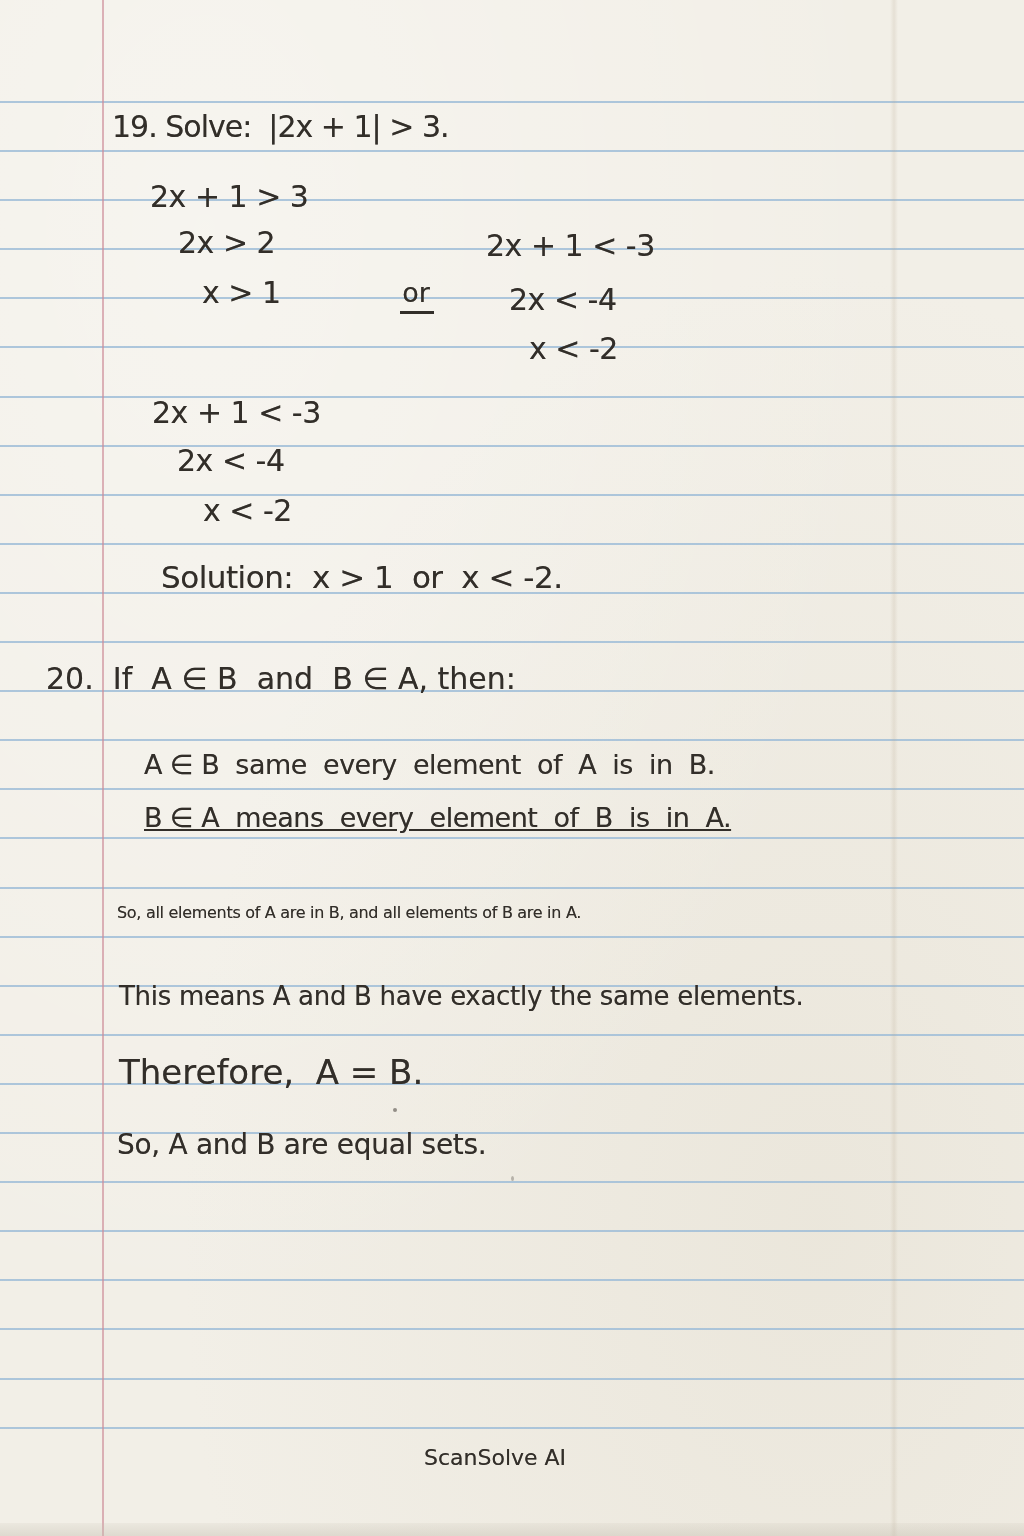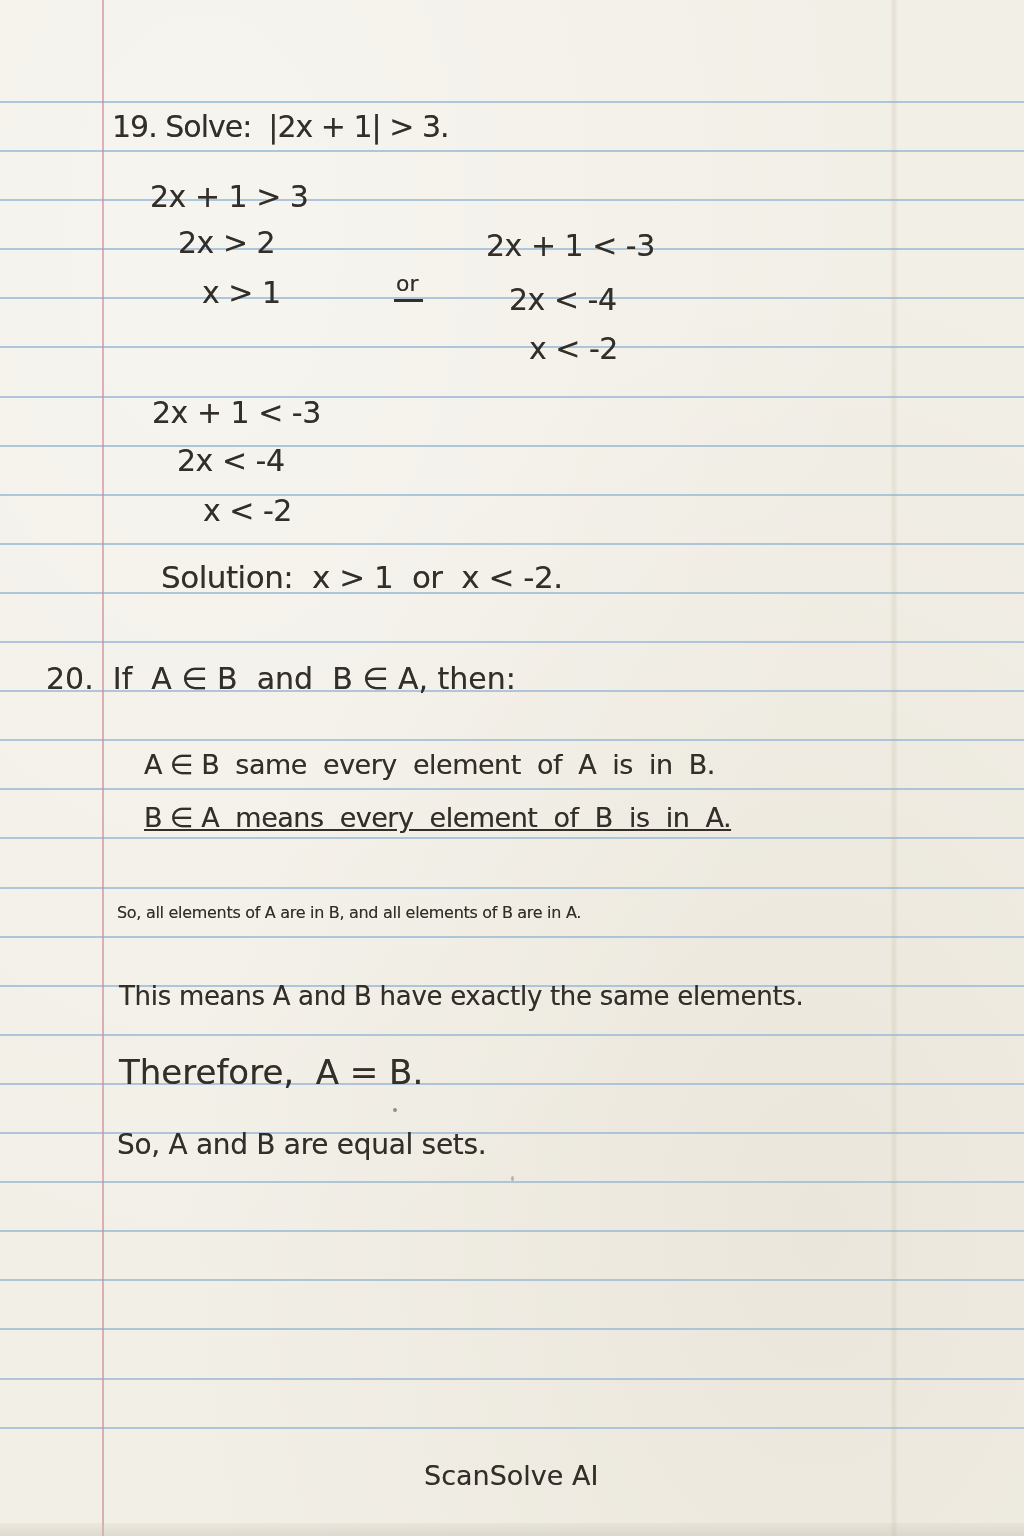--- a/index.html
+++ b/index.html
@@ -84,21 +84,21 @@
   <div class="margin-line"></div>
   <div class="crease"></div>
   <div class="bottom-edge"></div>
 
   <div class="hw" style="left:112px; top:110px; font-size:30px; letter-spacing:-1px;">19. Solve:  |2x + 1| &gt; 3.</div>
 
   <div class="hw" style="left:150px; top:180px; font-size:30px; letter-spacing:-0.5px;text-align:center;">2x + 1 &gt; 3</div>
   <div class="hw" style="left:178px; top:226px; font-size:30px; letter-spacing:-0.5px;">2x &gt; 2</div>
   <div class="hw" style="left:202px; top:276px; font-size:30px; letter-spacing:-0.5px;">x &gt; 1</div>
 
-  <div class="hw" style="left:366px; top:248px; font-size:22px;">
+  <div class="hw" style="left:366px; top:248px; font-size:27px;">
     <span class="or-underline">or</span>
   </div>
 
   <div class="hw" style="left:486px; top:229px; font-size:30px; letter-spacing:-0.5px;">2x + 1 &lt; -3</div>
   <div class="hw" style="left:509px; top:283px; font-size:30px; letter-spacing:-0.5px;">2x &lt; -4</div>
   <div class="hw" style="left:529px; top:332px; font-size:30px; letter-spacing:-0.5px;">x &lt; -2</div>
 
   <div class="hw" style="left:152px; top:396px; font-size:30px; letter-spacing:-0.5px;">2x + 1 &lt; -3</div>
   <div class="hw" style="left:177px; top:444px; font-size:30px; letter-spacing:-0.5px;">2x &lt; -4</div>
   <div class="hw" style="left:203px; top:494px; font-size:30px; letter-spacing:-0.5px;">x &lt; -2</div>
@@ -114,15 +114,15 @@
 
   <div class="hw" style="left:119px; top:982px; font-size:26px; letter-spacing:-0.3px;">This means A and B have exactly the same elements.</div>
 
   <div class="hw" style="left:119px; top:1054px; font-size:34px; letter-spacing:0px;">Therefore,  A = B.</div>
 
   <div class="hw" style="left:117px; top:1130px; font-size:28px; letter-spacing:-0.3px;">So, A and B are equal sets.</div>
 
   <div class="stray-mark" style="left:393px; top:1108px; width:4px; height:4px;"></div>
   <div class="stray-mark" style="left:511px; top:1176px; width:3px; height:5px; opacity:0.6;"></div>
 
-  <div class="hw" style="left:424px; top:1446px; font-size:27px; letter-spacing:0px;margin-top:15px;">ScanSolve AI</div>
+  <div class="hw" style="left:424px; top:1446px; font-size:22px; letter-spacing:0px;">ScanSolve AI</div>
 
 </div>
 
 </body></html>

